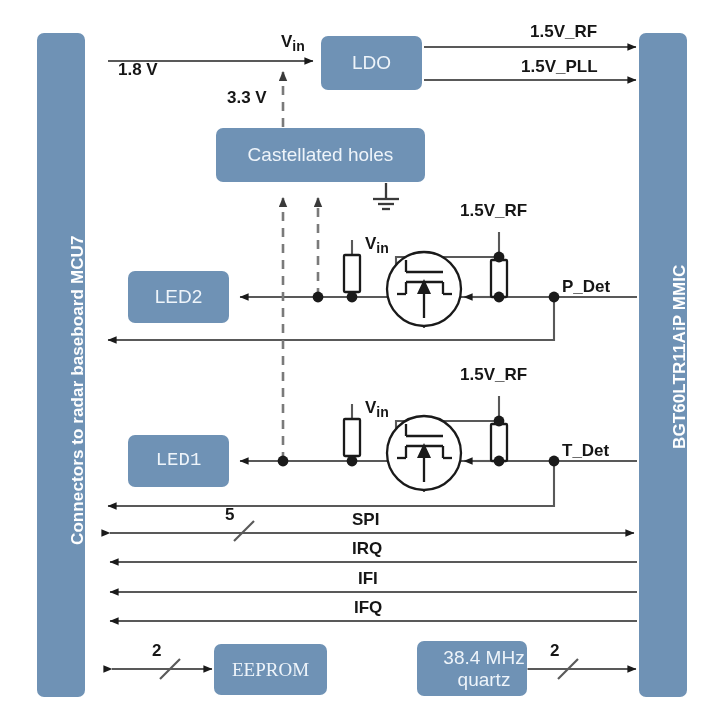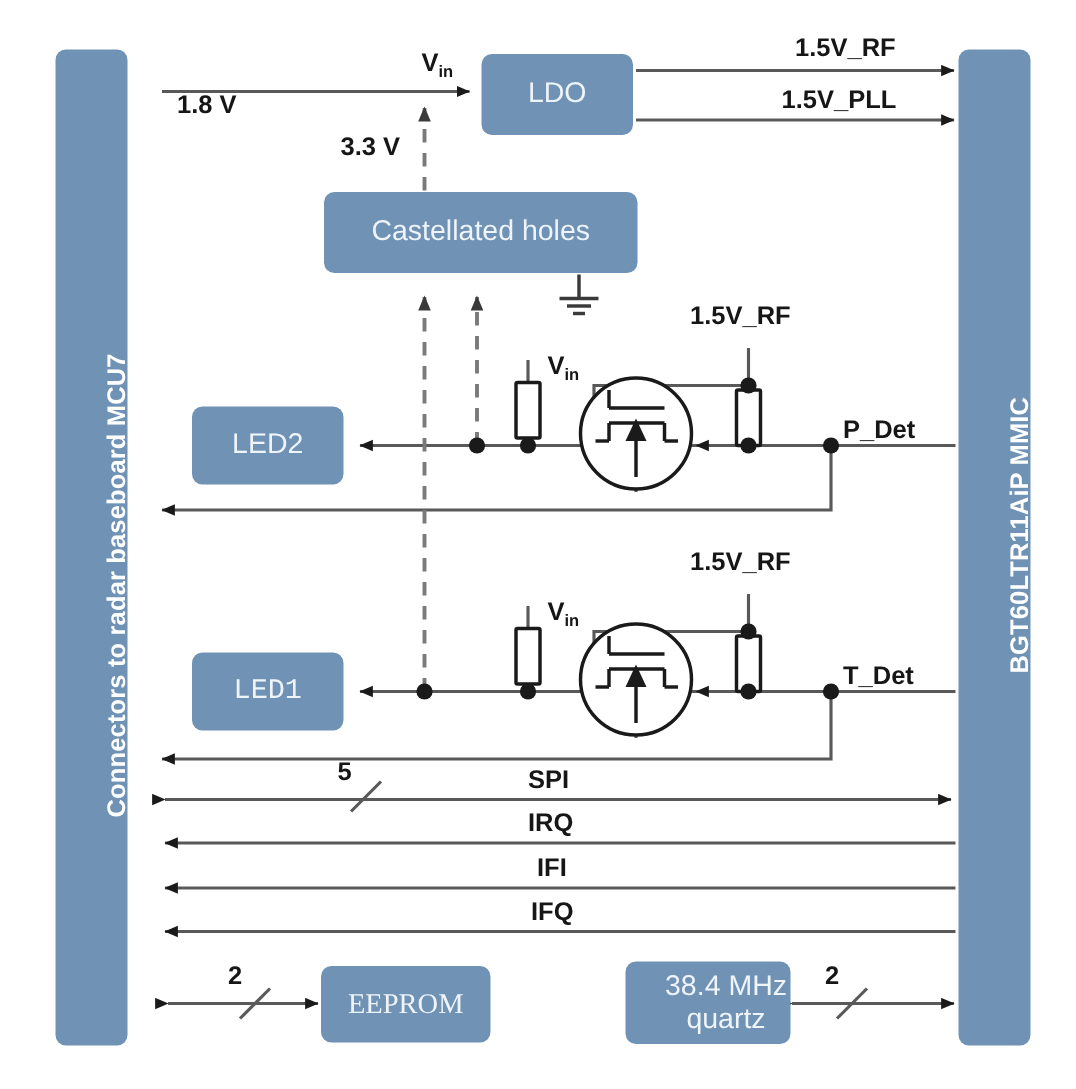--- a/index.html
+++ b/index.html
@@ -56,21 +56,21 @@
   }
   .lbl {
     position: absolute;
     color: #161616;
     font-family: "Liberation Sans", sans-serif;
     font-size: 17px;
     font-weight: 700;
     white-space: nowrap;
   }
   .sub {
-    font-size: 11px;
+    font-size: 14px;
     vertical-align: sub;
     font-weight: 700;
   }
 </style>
 </head>
 <body>
 
 <div id="diagram-root">
 
   <svg class="layer" viewBox="0 0 717 726">

